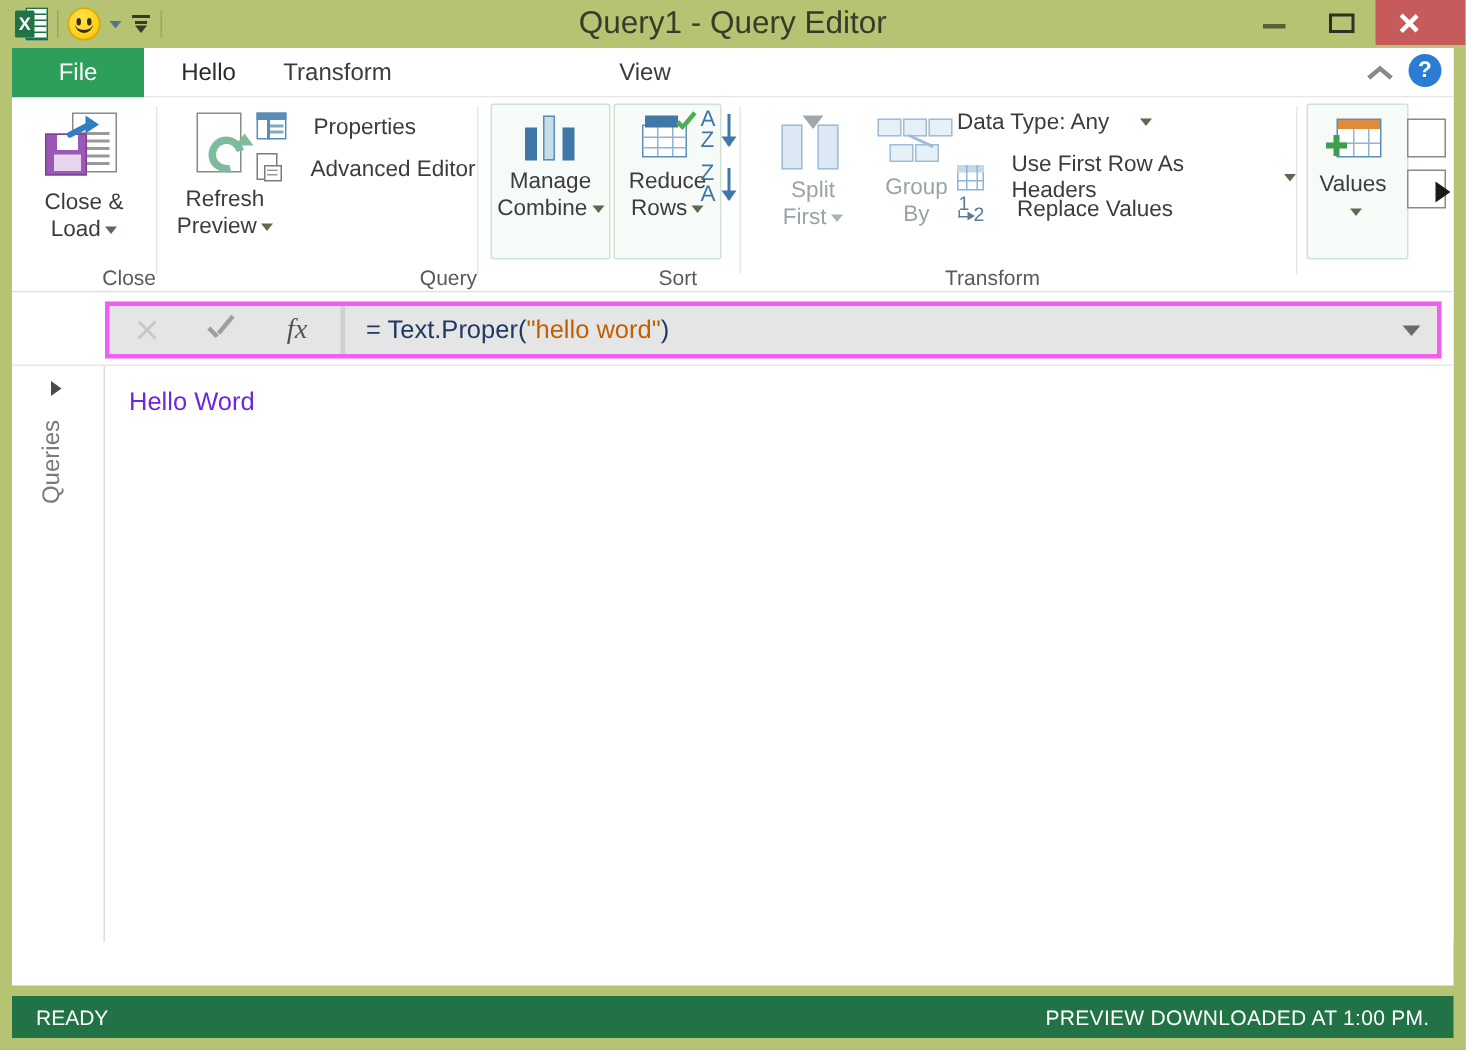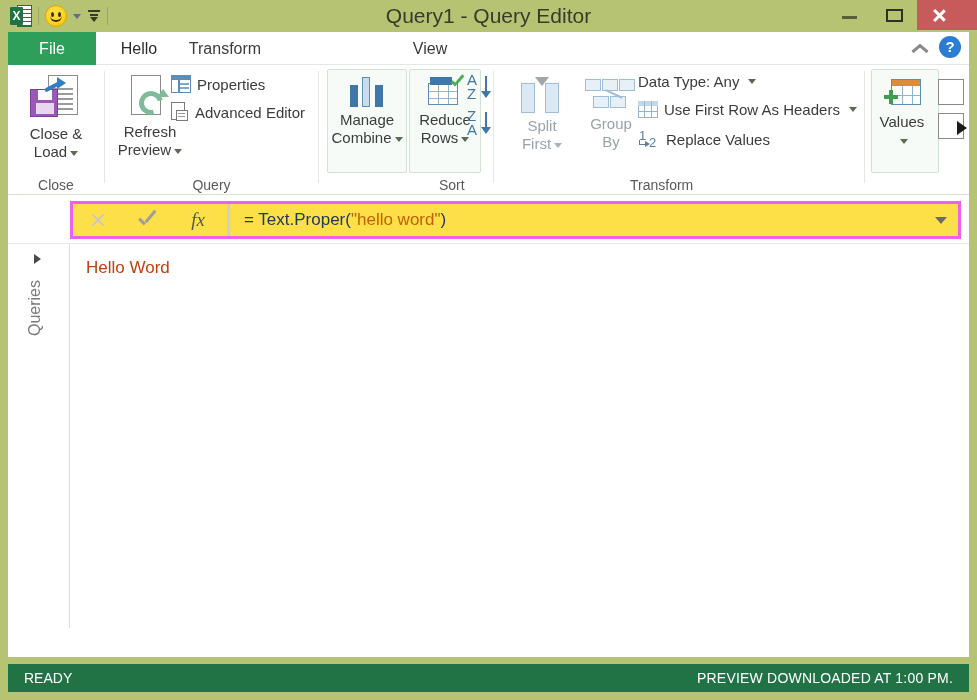--- a/index.html
+++ b/index.html
@@ -142,40 +142,39 @@
 
   
   .ribbon {
     position: relative; height: 130px; background: #fff;
     border-bottom: 1px solid #d8e2d2; overflow: hidden;
   }
   .rgroup {
     position: absolute; top: 0; height: 130px;
   }
   .rgroup .glabel {
-    position: absolute; bottom: 2px; width: 100%; text-align: center;
+    position: absolute; bottom: 2px; width: 100%; text-align: right;
     font-size: 14px; color: #5a5a5a;
     font-family: "Liberation Sans", sans-serif;
   }
   .gdiv {
     position: absolute; top: 6px; width: 1px; height: 112px; background: #e3e9e0;
   }
   .bigbtn {
     position: absolute; text-align: center; width: 86px;
   }
   .bigbtn .lbl {
     font-size: 15px; color: #3c3c3c; line-height: 18px;
     font-family: "Liberation Sans", sans-serif;
   }
   .bigbtn .lbl.dim { color: #9aa3a8; }
   .smallitem {
-    position: absolute; display: flex; align-items: center; gap: 6px;
+    position: absolute; display: flex; align-items: center; gap: 18px;
     font-size: 15px; color: #3c3c3c;
     font-family: "Liberation Sans", sans-serif;
-    text-align: right;
   }
   .caret-sm {
     display: inline-block; width: 0; height: 0;
     border-left: 4px solid transparent; border-right: 4px solid transparent;
     border-top: 5px solid #5a6b52; margin-left: 3px; vertical-align: middle;
   }
   .caret-sm.dim { border-top-color: #a9b3b8; }
   .hl-box {
     position: absolute; border: 1px solid #cfe3d4; background: #f7fbf8;
     border-radius: 2px;
@@ -379,21 +378,21 @@
     position: absolute; right: 2px; top: 56px; width: 0; height: 0;
     border-top: 7px solid transparent; border-bottom: 7px solid transparent;
     border-left: 10px solid #1a1a1a;
   }
 
   
   .fbar-wrap {
     position: relative; height: 48px; background: #fff; padding: 6px 8px 4px 62px;
   }
   .fbar {
-    position: relative; height: 38px; border: 3px solid #f05ff0; background: #fde047;
+    position: relative; height: 38px; border: 3px solid #f05ff0; background: #e5e5e5;
     display: flex; align-items: center;
   }
   .fbtn {
     width: 50px; height: 100%; display: flex; align-items: center; justify-content: center;
   }
   .f-x { position: relative; width: 16px; height: 16px; }
   .f-x:before, .f-x:after {
     content: ""; position: absolute; left: 7px; top: 0; width: 2px; height: 16px; background: #c8c8c8;
   }
   .f-x:before { transform: rotate(45deg); }
@@ -441,21 +440,21 @@
     border-left: 7px solid #4b4b4b;
   }
   .q-label {
     position: absolute; left: 18px; top: 36px;
     writing-mode: vertical-rl; transform: rotate(180deg);
     font-size: 16px; color: #7a7a7a;
     font-family: "Liberation Sans", sans-serif;
   }
   .result {
     position: absolute; left: 78px; top: 14px;
-    font-size: 17px; color: #c2410c;
+    font-size: 17px; color: #6d28d9;
     font-family: "Liberation Sans", sans-serif;
   }
 
   
   .statusbar {
     position: absolute; left: 8px; bottom: 8px; width: 961px; height: 28px;
     background: #217346; color: #fff;
     display: flex; align-items: center; justify-content: space-between;
     padding: 0 16px; font-size: 14px;
     font-family: "Liberation Sans", sans-serif;

